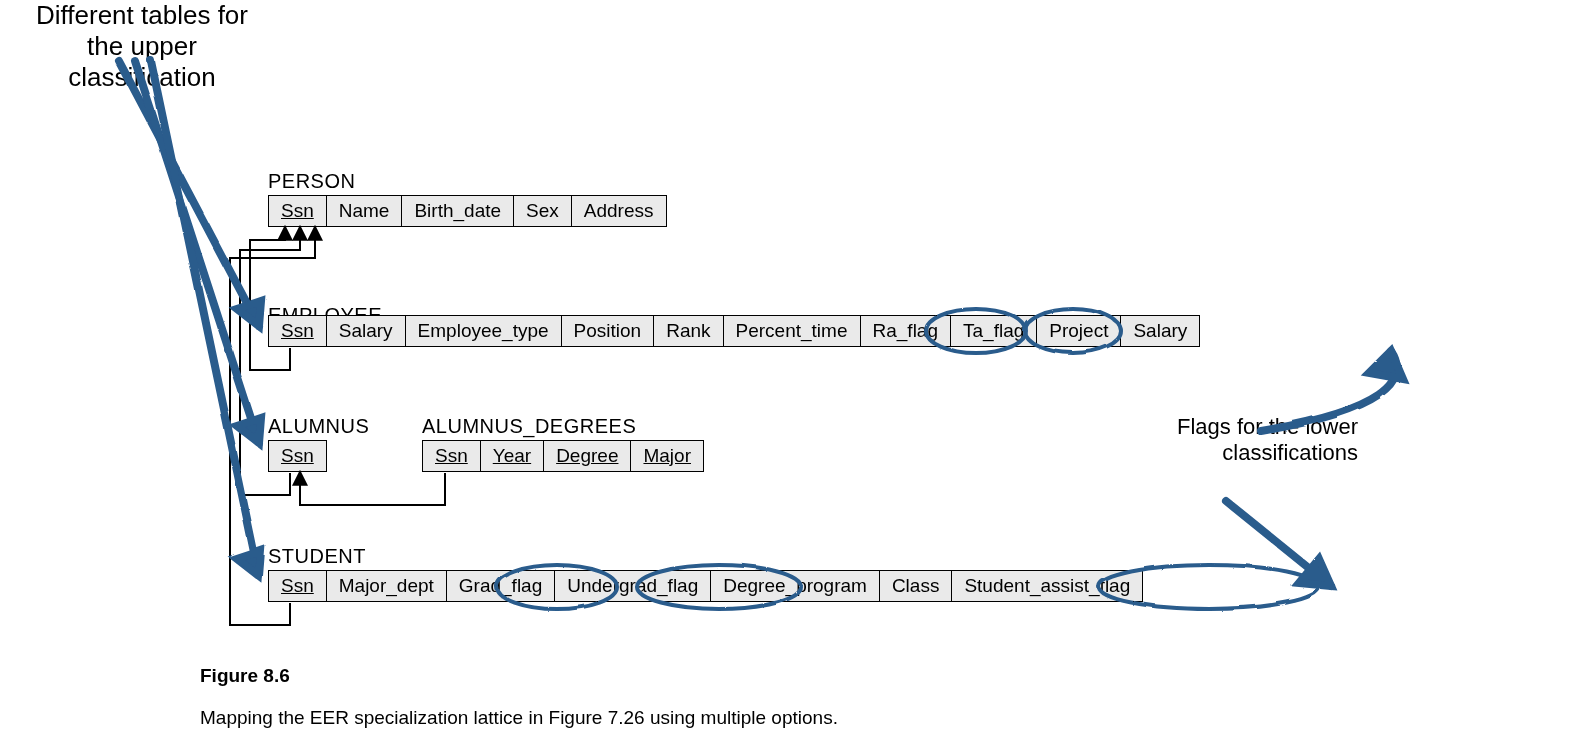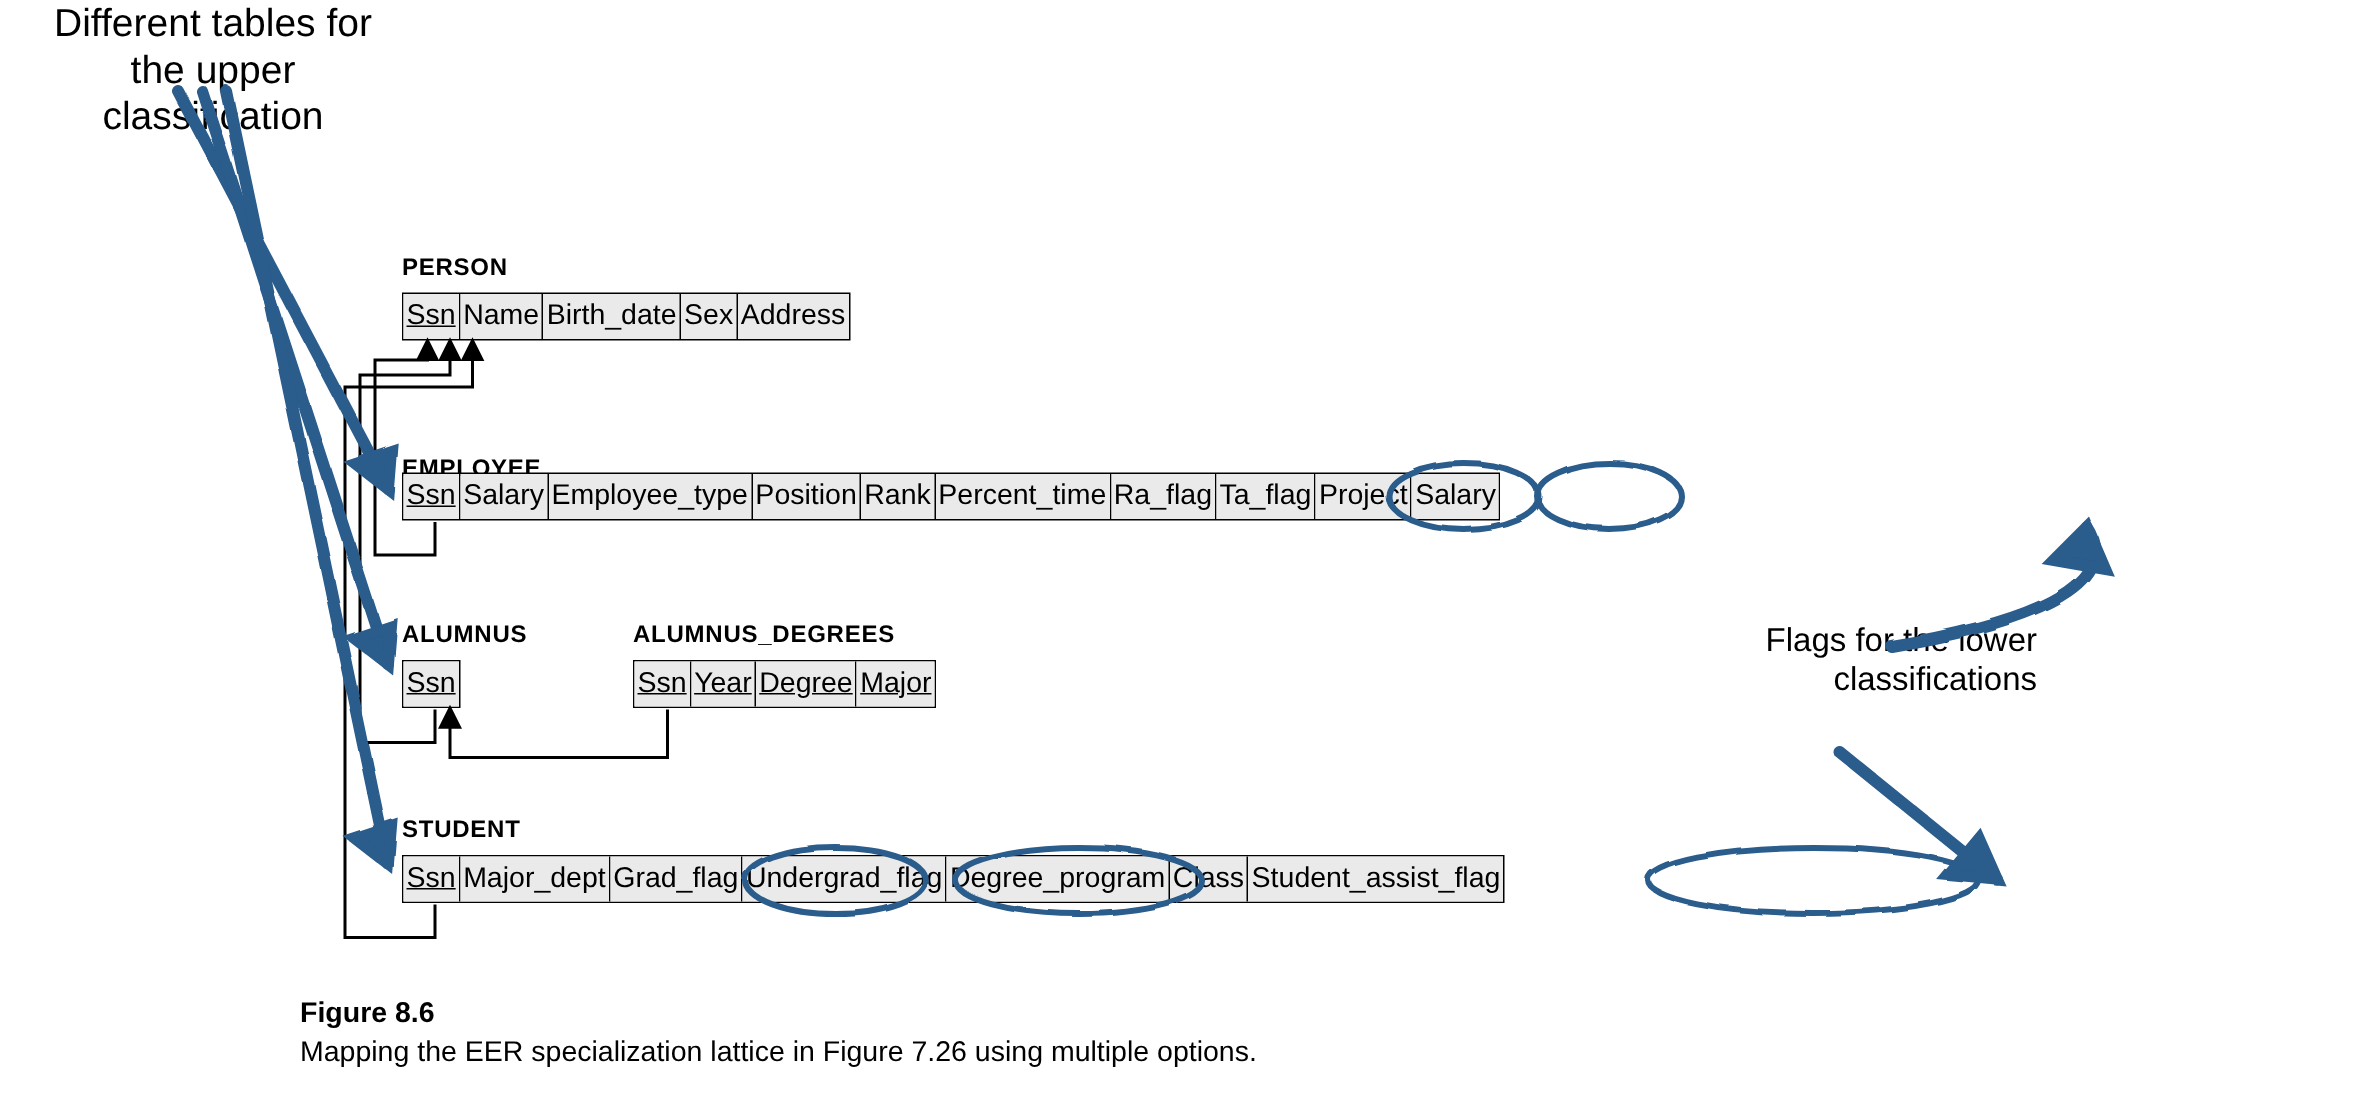--- a/index.html
+++ b/index.html
@@ -1,25 +1,25 @@
 <!DOCTYPE html>
 <html><head>
 <meta charset="utf-8">
 <style>
   html,body{margin:0;padding:0;background:#fff;font-family:Helvetica,Arial,sans-serif;color:#000}
   .stage{position:relative;width:1584px;height:742px}
   .ann-upper{position:absolute;left:22px;top:0;width:240px;font-size:26px;line-height:1.2;text-align:center}
   .ann-lower{position:absolute;left:1128px;top:414px;width:230px;font-size:22px;line-height:1.2;text-align:right}
-  .tbl-title{position:absolute;font-weight:700;font-size:16px;letter-spacing:.5px}
+  .tbl-title{position:absolute;font-weight:400;font-size:20px;letter-spacing:.5px}
   .tbl{position:absolute;display:flex;border:1px solid #000}
-  .cell{background:#eaeaea;border-right:1px solid #000;padding:4px 2px;font-size:19px;white-space:nowrap}
+  .cell{background:#eaeaea;border-right:1px solid #000;padding:4px 12px;font-size:19px;white-space:nowrap}
   .cell:last-child{border-right:none}
   .u{text-decoration:underline}
   .caption{position:absolute;left:200px;top:665px}
-  .caption-title{font-weight:700;font-size:19px;margin-bottom:4px}
+  .caption-title{font-weight:700;font-size:19px;margin-bottom:20px}
   .caption-text{font-size:19px;font-weight:300}
   svg.overlay{position:absolute;left:0;top:0;width:1584px;height:742px;pointer-events:none}
 </style>
 </head>
 <body>
 
 <div class="stage">
 
   <div class="ann-upper">Different tables for the upper classification</div>
   <div class="ann-lower">Flags for the lower classifications</div>

